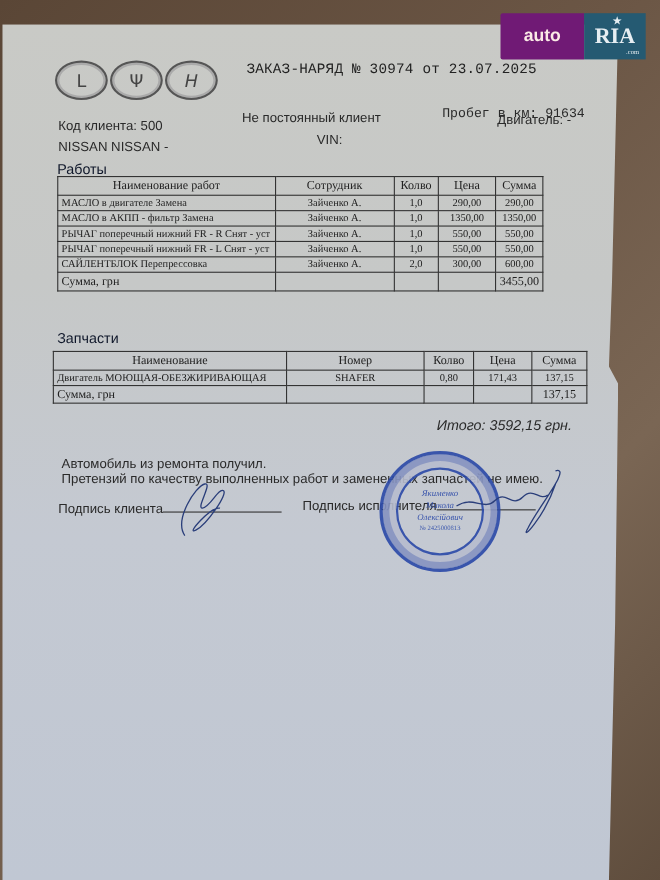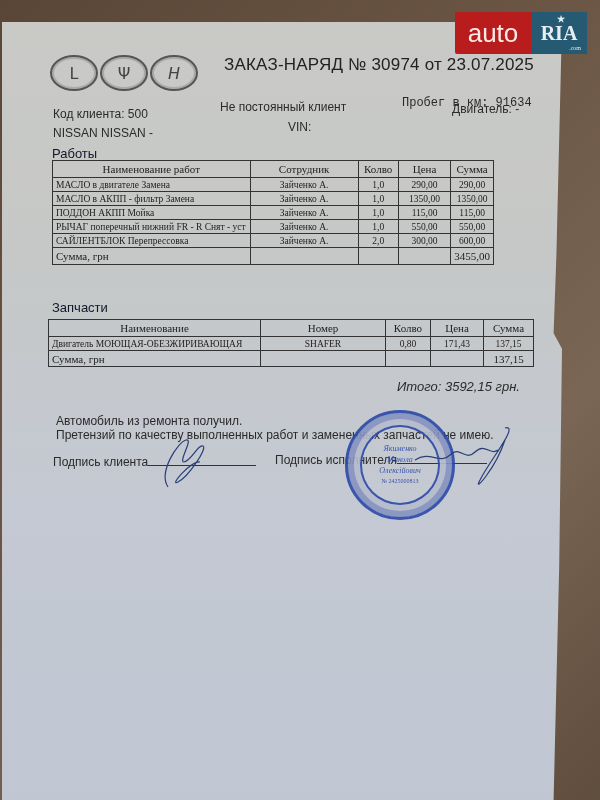--- a/index.html
+++ b/index.html
@@ -7,27 +7,27 @@
       width: 600px; height: 800px; overflow: hidden; position: relative;
       background: linear-gradient(135deg, #5a4636 0%, #6b5645 40%, #7a6654 70%, #5f4d3d 100%);
       font-family: "Liberation Sans", sans-serif;
     }
     .paper {
       position: absolute; left: 2px; top: 22px; width: 560px; height: 778px;
       background: linear-gradient(180deg, #c9cac6 0%, #c6c8c7 30%, #c4c9d2 60%, #c0c7d3 100%);
       clip-path: polygon(0 0, 100% 0, 99% 30%, 98.5% 40%, 100% 42%, 99.5% 70%, 98.5% 100%, 0 100%);
     }
     .logo-badge { position: absolute; left: 455px; top: 12px; width: 132px; height: 42px; display: flex; }
-    .logo-auto { background: #b91c1c; color: #fbeae6; font-size: 26px; width: 76px; display: flex; align-items: center; justify-content: center; border-radius: 2px 0 0 2px; }
+    .logo-auto { background: #701a75; color: #fbeae6; font-size: 16px; width: 76px; display: flex; align-items: center; justify-content: center; border-radius: 2px 0 0 2px; font-weight: bold; }
     .logo-ria { background: #255a72; color: #e6eef2; font-family: "Liberation Serif", serif; font-weight: bold; font-size: 20px; width: 56px; display: flex; align-items: center; justify-content: center; flex-direction: column; position: relative; }
     .logo-ria .dotcom { font-size: 6px; font-weight: normal; position: absolute; right: 6px; bottom: 3px; }
     .logo-ria .star { font-size: 9px; position: absolute; top: 2px; left: 26px; }
     .brand-logos { position: absolute; left: 50px; top: 55px; display: flex; gap: 2px; }
     .emblem { width: 44px; height: 32px; border: 2px solid #555; border-radius: 50%; display: flex; align-items: center; justify-content: center; font-family: "DejaVu Sans", sans-serif; font-size: 16px; color: #444; box-shadow: inset 0 0 0 2px #aaa; }
-    .title { position: absolute; left: 224px; top: 55px; font-family: Liberation Sans, sans-serif; font-size: 17px; color: #222; letter-spacing: 0.2px; }
+    .title { position: absolute; left: 224px; top: 55px; font-family: Liberation Mono, monospace; font-size: 13px; color: #222; letter-spacing: 0.2px; }
     .txt { position: absolute; font-size: 12px; color: #2a2a2a; }
     .section { position: absolute; font-size: 13px; color: #0f172a; }
     table { position: absolute; border-collapse: collapse; font-family: "Liberation Serif", serif; font-size: 9.5px; color: #222; }
     td, th { border: 1px solid #333; padding: 0 3px; height: 13px; font-weight: normal; }
     th { font-size: 11px; height: 16px; }
     .c { text-align: center; }
     .stamp { position: absolute; left: 345px; top: 410px; width: 104px; height: 104px; border-radius: 50%; border: 3px solid #2b49a8; box-shadow: inset 0 0 0 6px rgba(43,73,168,0.35), inset 0 0 0 12px rgba(198,201,210,0.9), inset 0 0 0 14px #2b49a8; display: flex; flex-direction: column; align-items: center; justify-content: center; color: #2b49a8; font-family: "Liberation Serif", serif; font-style: italic; font-size: 8px; line-height: 11px; opacity: 0.9; }
     .stamp .num { font-style: normal; font-size: 6px; }
     .sig { position: absolute; }
   </style>
@@ -81,28 +81,28 @@
     <td class="c">290,00</td>
   </tr>
   <tr>
     <td>МАСЛО в АКПП - фильтр Замена</td>
     <td class="c">Зайченко А.</td>
     <td class="c">1,0</td>
     <td class="c">1350,00</td>
     <td class="c">1350,00</td>
   </tr>
   <tr>
-    <td>ПОДДОН АКПП Мойка</td>
+    <td>РЫЧАГ поперечный нижний FR - R Снят - уст</td>
     <td class="c">Зайченко А.</td>
     <td class="c">1,0</td>
-    <td class="c">115,00</td>
-    <td class="c">115,00</td>
+    <td class="c">550,00</td>
+    <td class="c">550,00</td>
   </tr>
   <tr>
-    <td>РЫЧАГ поперечный нижний FR - R Снят - уст</td>
+    <td>РЫЧАГ поперечный нижний FR - L Снят - уст</td>
     <td class="c">Зайченко А.</td>
     <td class="c">1,0</td>
     <td class="c">550,00</td>
     <td class="c">550,00</td>
   </tr>
   <tr>
     <td>САЙЛЕНТБЛОК Перепрессовка</td>
     <td class="c">Зайченко А.</td>
     <td class="c">2,0</td>
     <td class="c">300,00</td>

